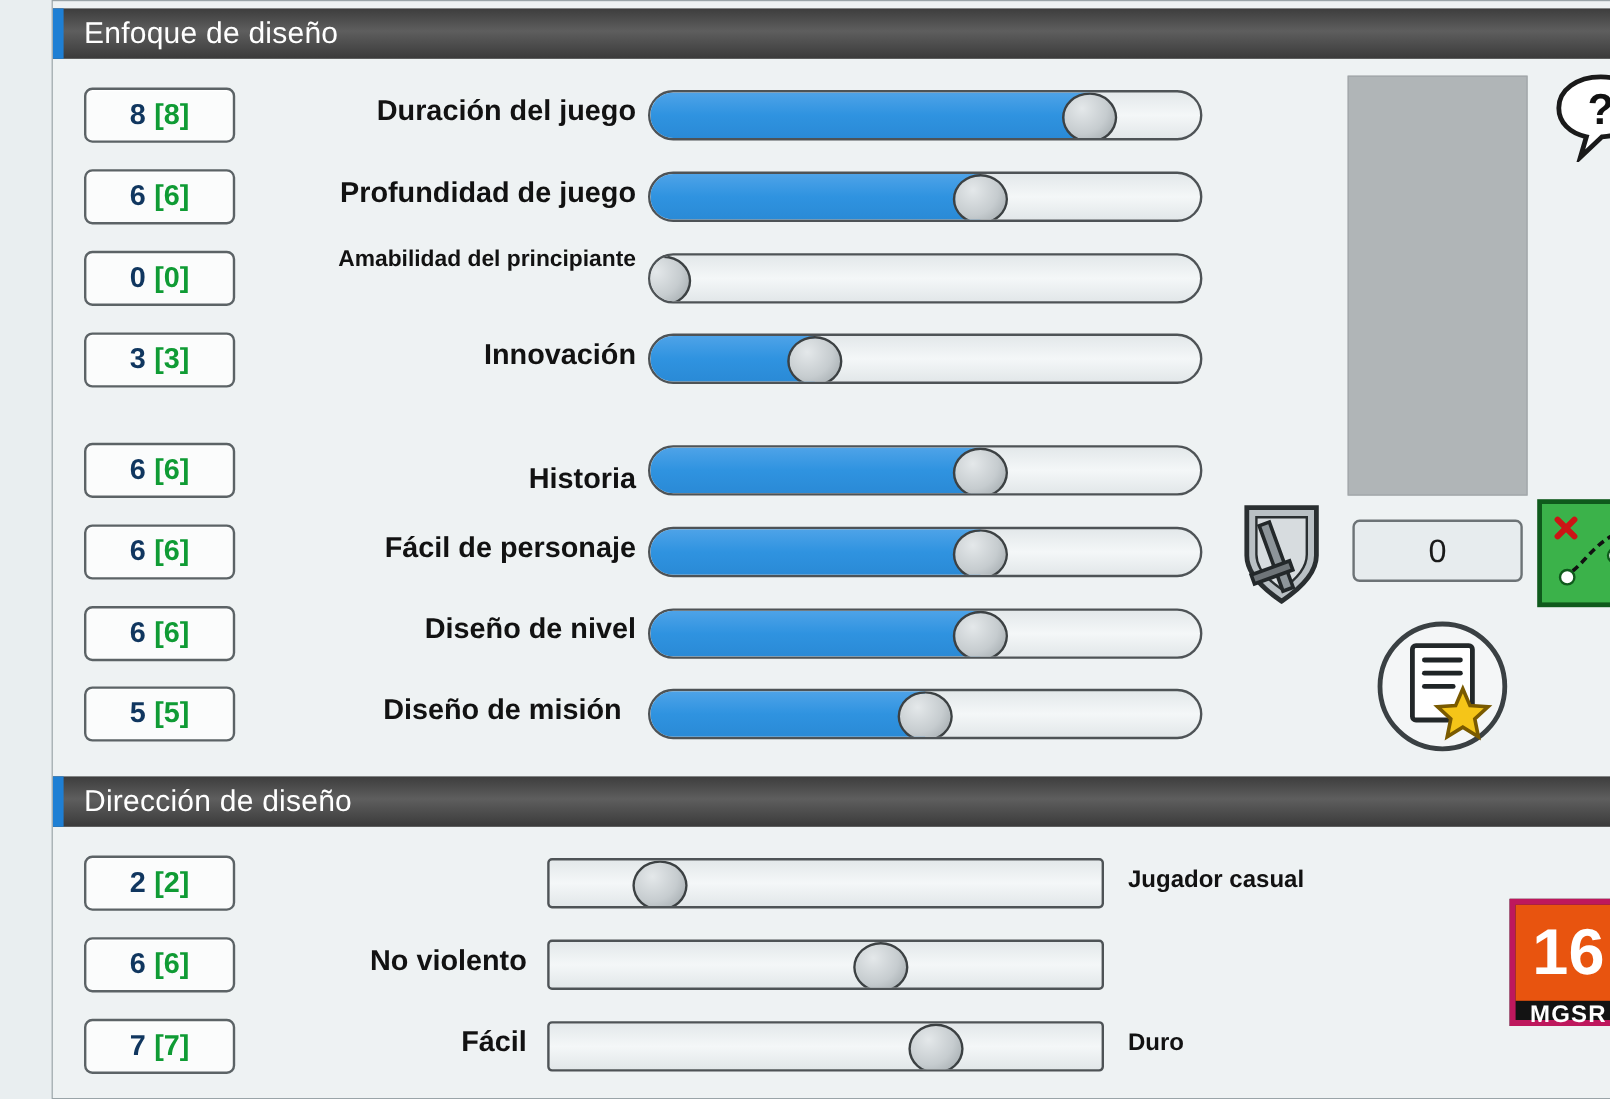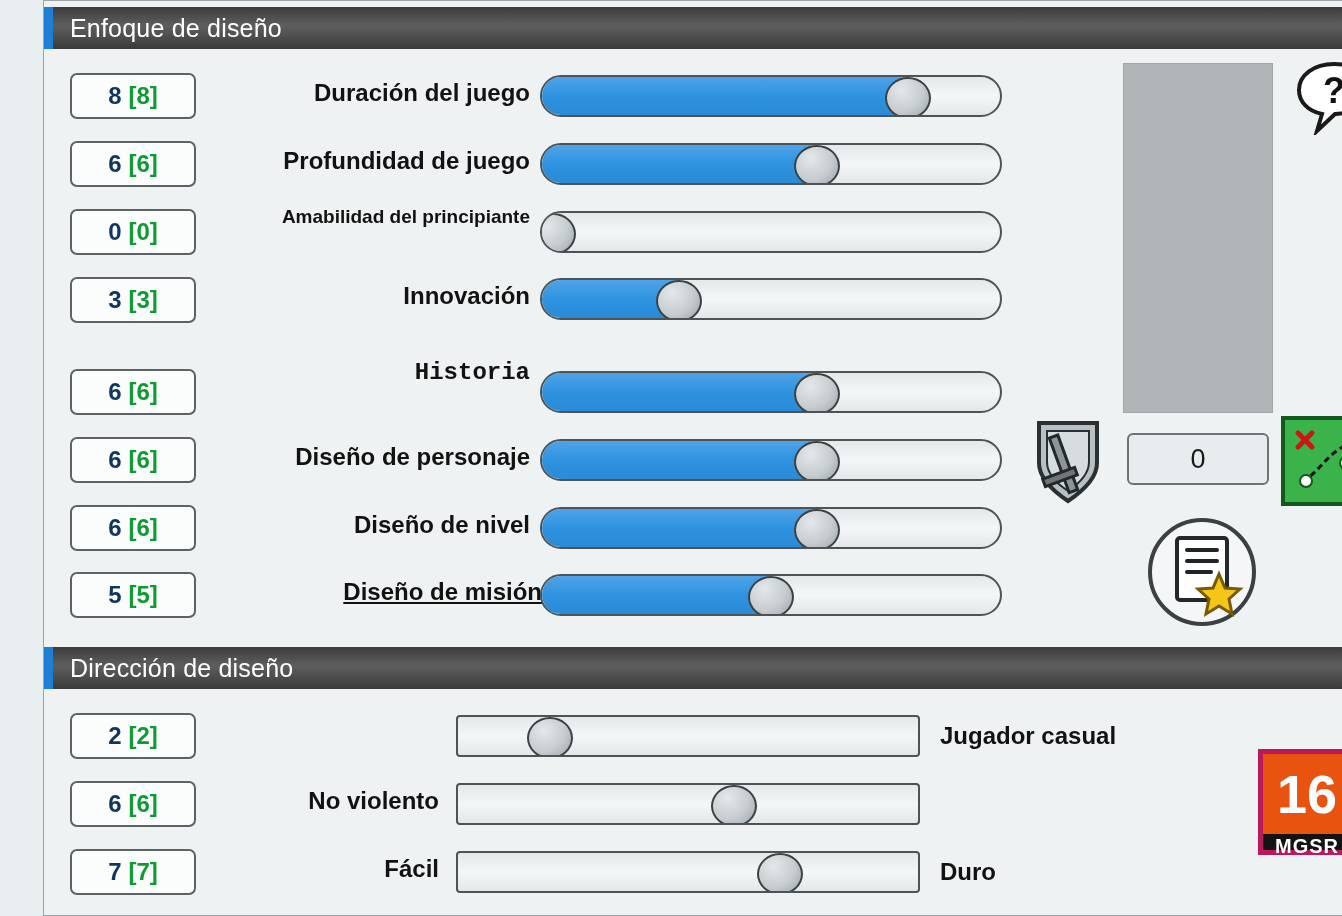--- a/index.html
+++ b/index.html
@@ -70,21 +70,21 @@
     font-size: 24px;
     font-weight: bold;
     color: #121212;
     text-align: right;
     line-height: 1.0;
   }
   .slider-label.two-line { font-size: 19px; line-height: 1.12; }
 
   .right-label {
     position: absolute;
-    font-size: 24px;
+    font-size: 20px;
     font-weight: bold;
     color: #121212;
     text-align: left;
     white-space: nowrap;
   }
 
   
   .slider {
     position: absolute;
     height: 42px;
@@ -224,51 +224,51 @@
   <div class="slider-label" style="left:160px; top:283px; width:326px;">Innovación</div>
   <div class="slider" style="left:496px; top:277px; width:462px;">
     <div class="fill" style="width:30%;"></div>
     <div class="knob" style="left:calc(30% - 23px);"></div>
   </div>
 
   <div class="value-box" style="left:26px; top:368px;">
     <span class="cur">6</span>
     <span class="max">[6]</span>
   </div>
-  <div class="slider-label" style="left:160px; top:360px; width:326px;font-family:Liberation Mono, monospace;">Historia</div>
+  <div class="slider-label" style="left:160px; top:387px; width:326px;">Historia</div>
   <div class="slider" style="left:496px; top:370px; width:462px;">
     <div class="fill" style="width:60%;"></div>
     <div class="knob" style="left:calc(60% - 23px);"></div>
   </div>
 
   <div class="value-box" style="left:26px; top:436px;">
     <span class="cur">6</span>
     <span class="max">[6]</span>
   </div>
-  <div class="slider-label" style="left:160px; top:444px; width:326px;">Diseño de personaje</div>
+  <div class="slider-label" style="left:160px; top:444px; width:326px;">Fácil de personaje</div>
   <div class="slider" style="left:496px; top:438px; width:462px;">
     <div class="fill" style="width:60%;"></div>
     <div class="knob" style="left:calc(60% - 23px);"></div>
   </div>
 
   <div class="value-box" style="left:26px; top:504px;">
     <span class="cur">6</span>
     <span class="max">[6]</span>
   </div>
   <div class="slider-label" style="left:160px; top:512px; width:326px;">Diseño de nivel</div>
   <div class="slider" style="left:496px; top:506px; width:462px;">
     <div class="fill" style="width:60%;"></div>
     <div class="knob" style="left:calc(60% - 23px);"></div>
   </div>
 
   <div class="value-box" style="left:26px; top:571px;">
     <span class="cur">5</span>
     <span class="max">[5]</span>
   </div>
-  <div class="slider-label" style="left:172px; top:579px; width:326px;text-decoration:underline;">Diseño de misión</div>
+  <div class="slider-label" style="left:148px; top:579px; width:326px;">Diseño de misión</div>
   <div class="slider" style="left:496px; top:573px; width:462px;">
     <div class="fill" style="width:50%;"></div>
     <div class="knob" style="left:calc(50% - 23px);"></div>
   </div>
 
   <div id="gray-panel"></div>
 
   <div id="help-button">
     <svg width="78" height="74" viewBox="0 0 78 74">
       <path d="M39 3 C19 3 4 14 4 29 C4 41 13 50 27 53 L22 70 L40 53 C59 52 74 42 74 29 C74 14 59 3 39 3 Z" fill="#ffffff" stroke="#1a1a1a" stroke-width="4"></path>

